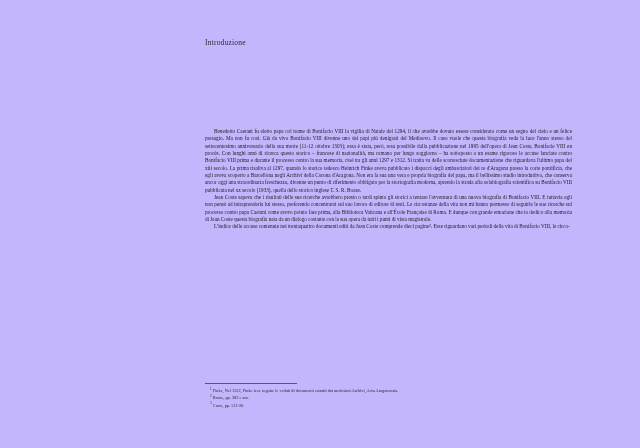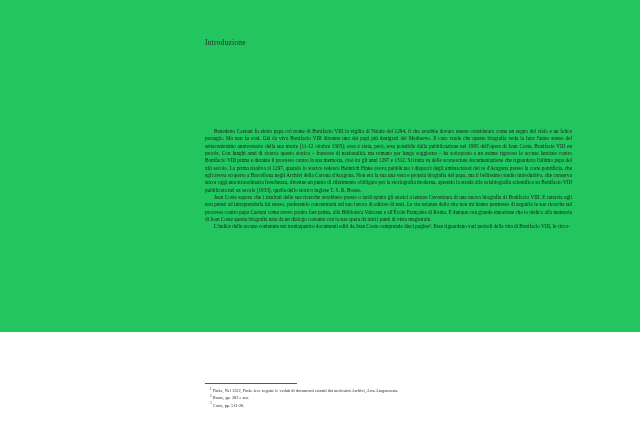--- a/index.html
+++ b/index.html
@@ -10,22 +10,22 @@
   body {
     width: 640px;
     height: 448px;
     overflow: hidden;
     font-family: "Liberation Serif", serif;
     color: #1a1a1a;
   }
   .page {
     position: relative;
     width: 640px;
-    height: 332px;
-    background: #22c55e;
+    height: 448px;
+    background: #c4b5fd;
     box-sizing: border-box;
   }
   .running-head {
     position: absolute;
     left: 205px;
     top: 38px;
     font-size: 7.5px;
     letter-spacing: 0.2px;
     color: #2b2b2b;
     font-family: "Liberation Serif", serif;

